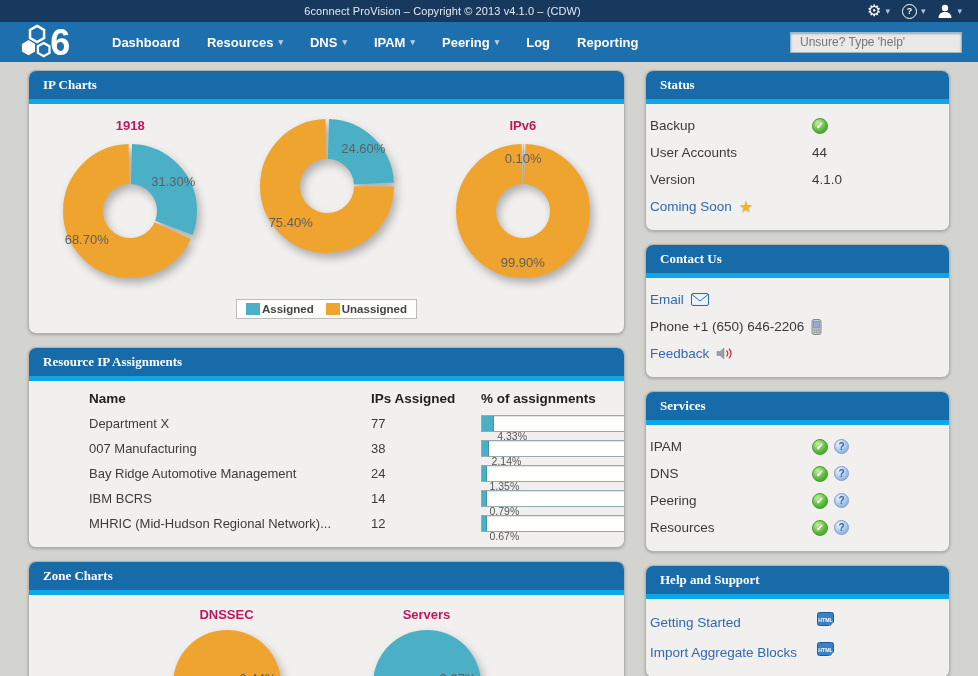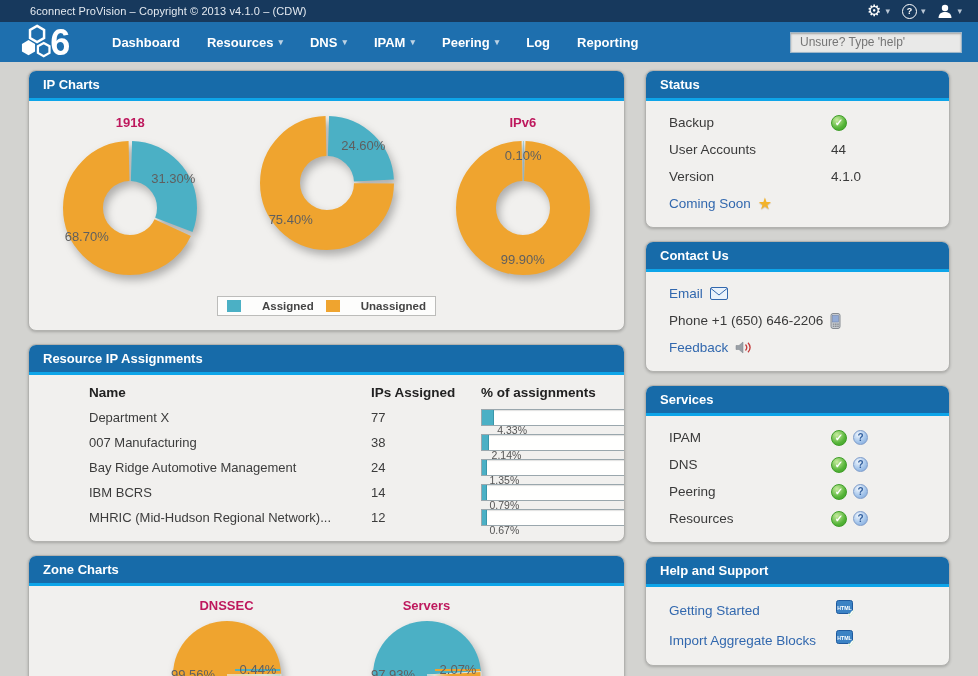--- a/index.html
+++ b/index.html
@@ -4,21 +4,21 @@
 <style>
   html,body{margin:0;padding:0;}
   body{
     width:978px;height:676px;overflow:hidden;
     background:#d3d3d0;
     font-family:"Liberation Sans", sans-serif;
     -webkit-font-smoothing:antialiased;
   }
   
   .topbar{height:22px;background:#17395d;color:#e4eaf1;font-size:11px;
-    display:flex;align-items:center;padding:0 16px 0 30px;box-sizing:border-box;}
+    display:flex;align-items:center;padding:0 16px 0 30px;box-sizing:border-box;text-align:center;}
   .topbar-title{flex:1;letter-spacing:.1px;}
   .tb-group{display:flex;align-items:center;gap:4px;margin-left:12px;cursor:pointer;}
   .caret{color:#b9c6d4;font-size:9px;line-height:1;}
   .gear-glyph{font-size:16px;color:#fff;line-height:1;}
   .qcircle{width:13px;height:13px;border:1.5px solid #fff;border-radius:50%;
     display:inline-flex;align-items:center;justify-content:center;
     font-size:9px;font-weight:bold;color:#fff;box-sizing:content-box;}
   
   .navbar{height:40px;background:#1e6fae;display:flex;align-items:center;
     padding:0 16px 0 18px;box-sizing:border-box;}
@@ -30,47 +30,47 @@
   .search-wrap input{width:152px;height:19px;border-radius:0;border:1px solid #9db6c9;
     background:#e9e9e8;box-shadow:inset 0 1px 2px rgba(0,0,0,.3);
     font-size:12px;color:#7b7b7b;padding:0 9px;outline:none;font-family:inherit;}
   
   .main{display:flex;padding:8px 28px 0;gap:20px;box-sizing:border-box;}
   .col-left{width:597px;flex:none;}
   .col-right{width:305px;flex:none;}
   .panel{background:#f1f0ee;border:1px solid #b2b2af;border-radius:8px;
     box-shadow:0 1px 3px rgba(0,0,0,.22);margin-bottom:13px;overflow:hidden;}
   .panel-header{background:#176ba9;color:#fff;font-size:13px;font-weight:bold;
-    padding:6px 14px;border-bottom:3px solid #0ea5e9;}
+    padding:6px 14px;border-bottom:5px solid #0ea5e9;font-family:Liberation Serif, serif;}
   
   .charts-row{display:flex;justify-content:space-evenly;padding-top:4px;}
   .zone-row{display:flex;justify-content:center;padding-top:2px;}
   .chart-block{text-align:center;width:190px;}
   .zone-row .chart-block{width:200px;}
   .chart-title{font-size:13px;font-weight:bold;color:#be185d;margin-top:10px;}
   .chart-shadow{filter:drop-shadow(3px 5px 4px rgba(0,0,0,.28));}
   .legend{display:flex;justify-content:center;margin:2px 0 14px;}
   .legend-box{display:flex;align-items:center;gap:12px;background:#fdfdfc;
     border:1px solid #bcbcba;padding:3px 9px;font-size:11.5px;font-weight:bold;color:#444;}
-  .legend-entry{display:flex;align-items:center;gap:21px;}
+  .legend-entry{display:flex;align-items:center;gap:2px;}
   .legend-swatch{width:14px;height:12px;display:inline-block;}
   
   .res-body{padding:2px 16px 11px;}
   table.res-table{width:100%;border-collapse:collapse;margin-left:44px;}
   .res-table th{text-align:left;font-size:13.5px;color:#222;padding:8px 0 5px;}
   .res-table td{font-size:13px;color:#3c3c3c;padding:4px 0;}
   .res-table .c-name{width:282px;}
   .res-table .c-ips{width:110px;}
   .pct-bar{position:relative;width:164px;height:15px;background:#fffffe;
     border:1px solid #9aa7ad;box-shadow:inset 0 1px 1px rgba(0,0,0,.12);}
   .pct-fill{position:absolute;left:0;top:0;bottom:0;background:#4BB0C5;border-right:1px solid #3a97aa;}
   .pct-text{position:absolute;top:14px;font-size:10.5px;color:#555;white-space:nowrap;}
   
   .panel-body{padding:8px 0 10px;}
-  .info-row{display:flex;align-items:center;padding:5px 23px;font-size:13.5px;color:#3a3a3a;min-height:17px;}
+  .info-row{display:flex;align-items:center;padding:5px 4px;font-size:13.5px;color:#3a3a3a;min-height:17px;}
   .info-label{width:162px;flex:none;}
   .info-value{color:#3a3a3a;}
   .link{color:#3268AE;cursor:pointer;text-decoration:none;}
   .icon-gap{margin-left:7px;display:inline-flex;align-items:center;}
   .icon-check{width:16px;height:16px;border-radius:50%;box-sizing:border-box;
     background:radial-gradient(circle at 35% 28%, #c8ec9f, #54b437 62%, #3f9c27);
     border:1px solid #3f9e28;color:#fff;font-size:10px;font-weight:bold;
     display:inline-flex;align-items:center;justify-content:center;}
   .icon-qmark{width:15px;height:15px;border-radius:50%;box-sizing:border-box;
     background:radial-gradient(circle at 35% 28%, #f0f6fd, #a3c4ea 58%, #7aa3d8);

